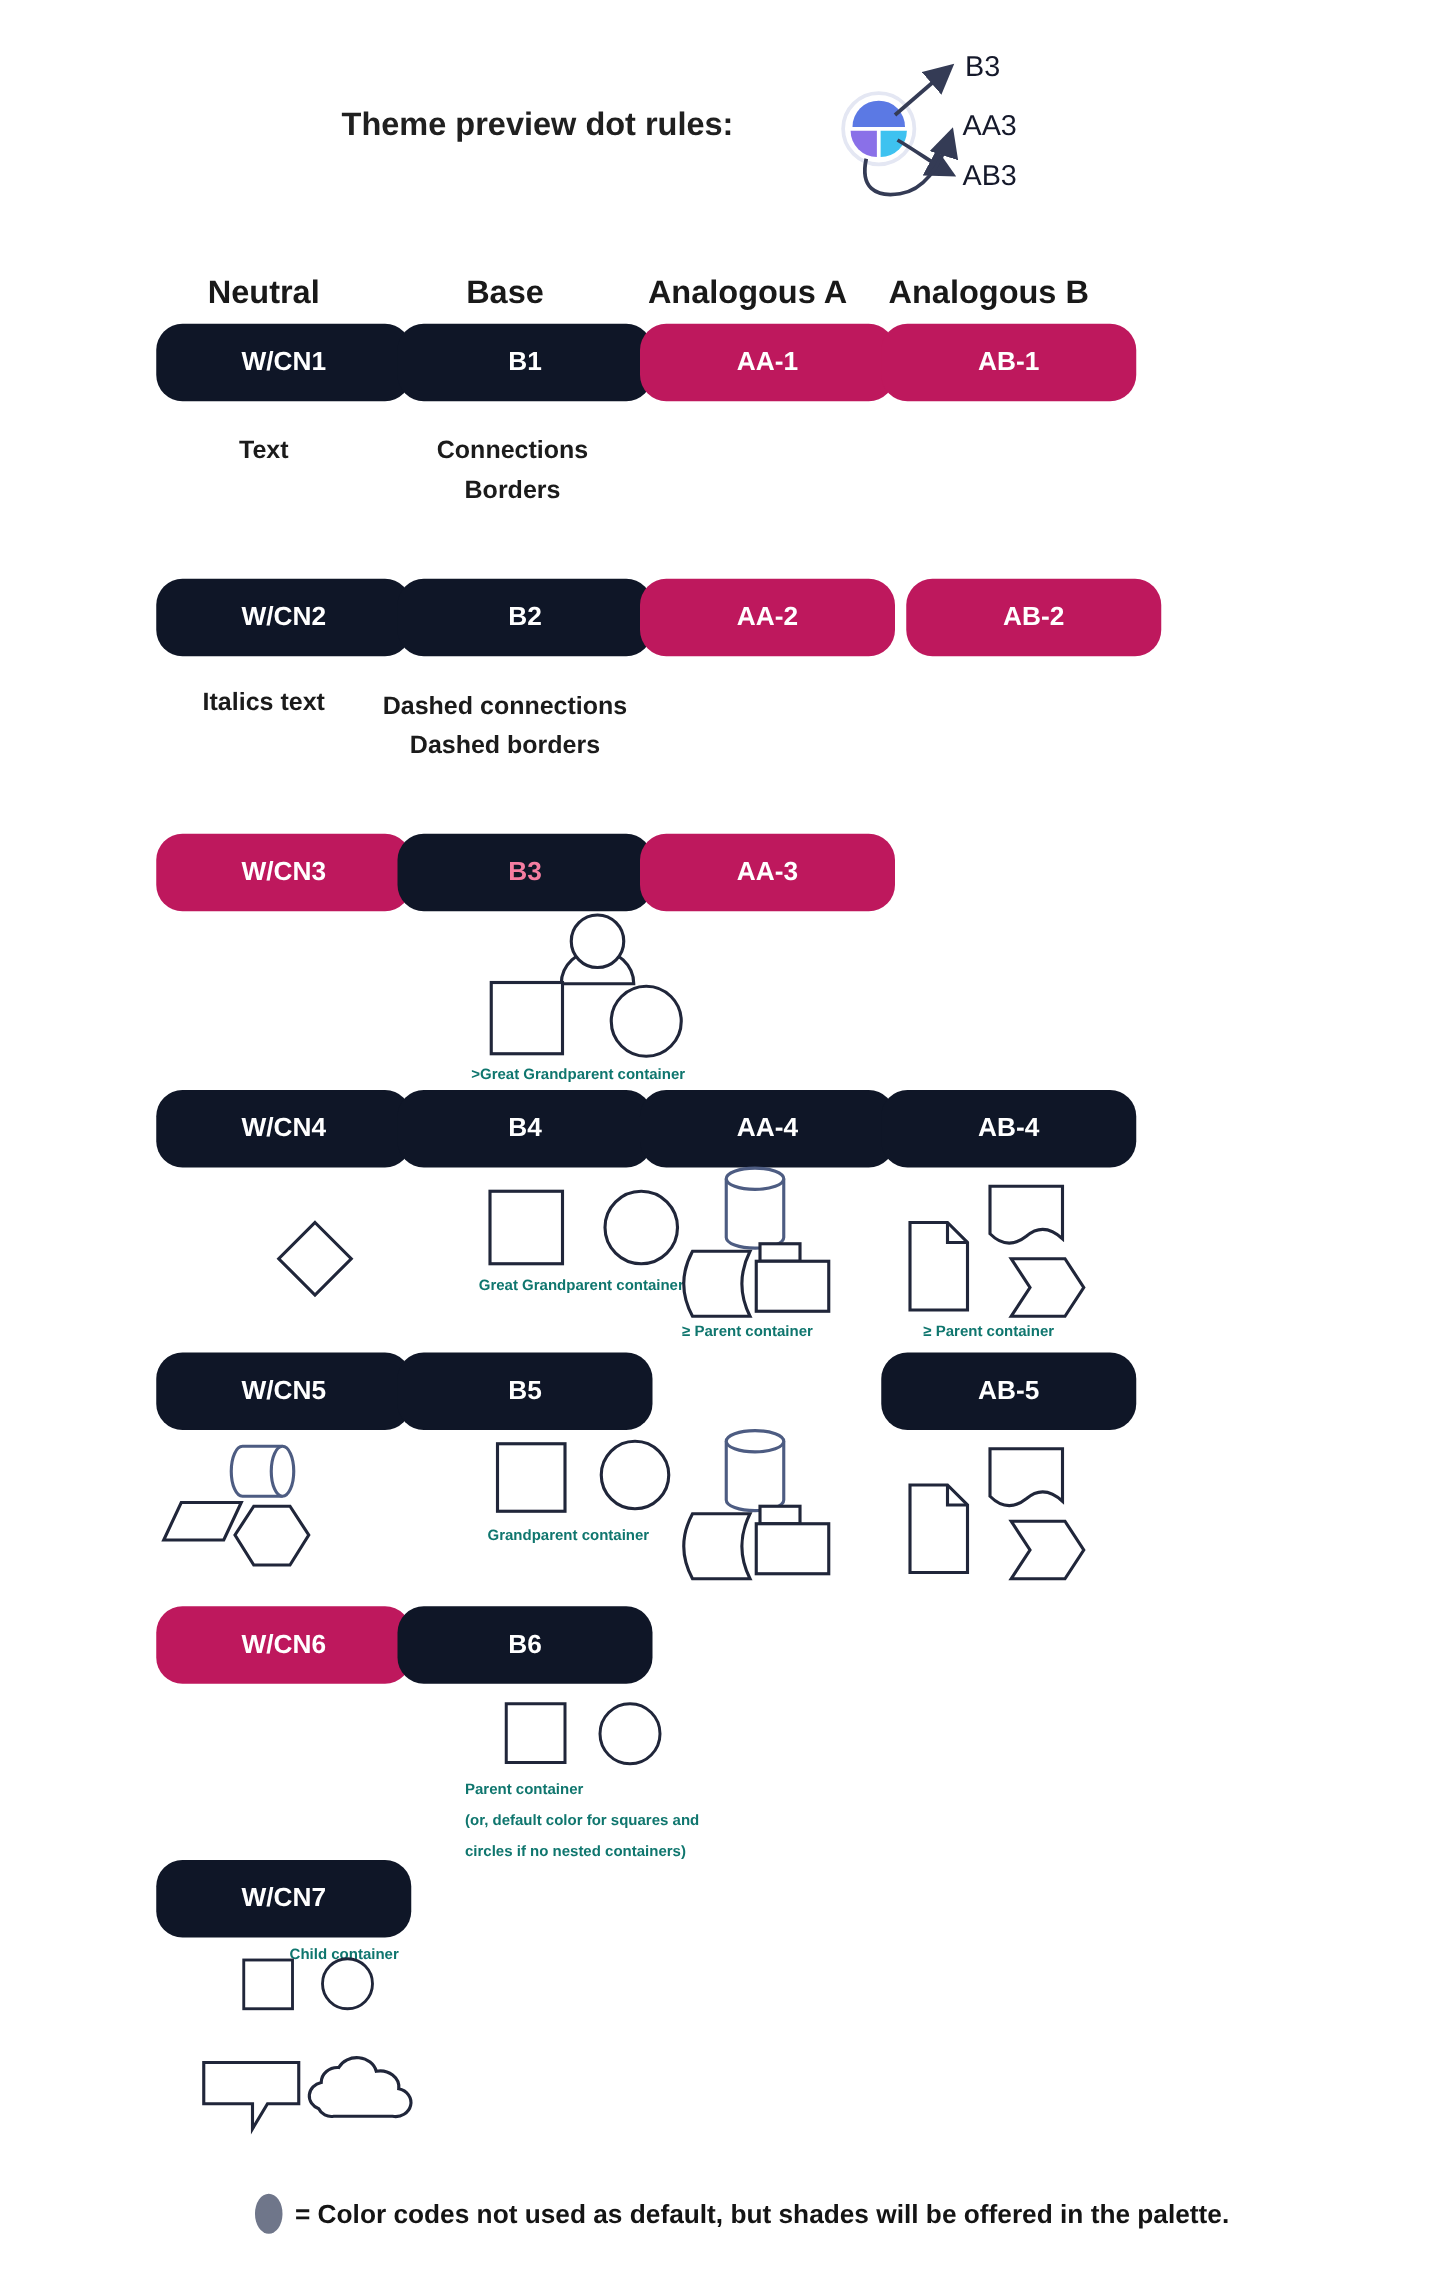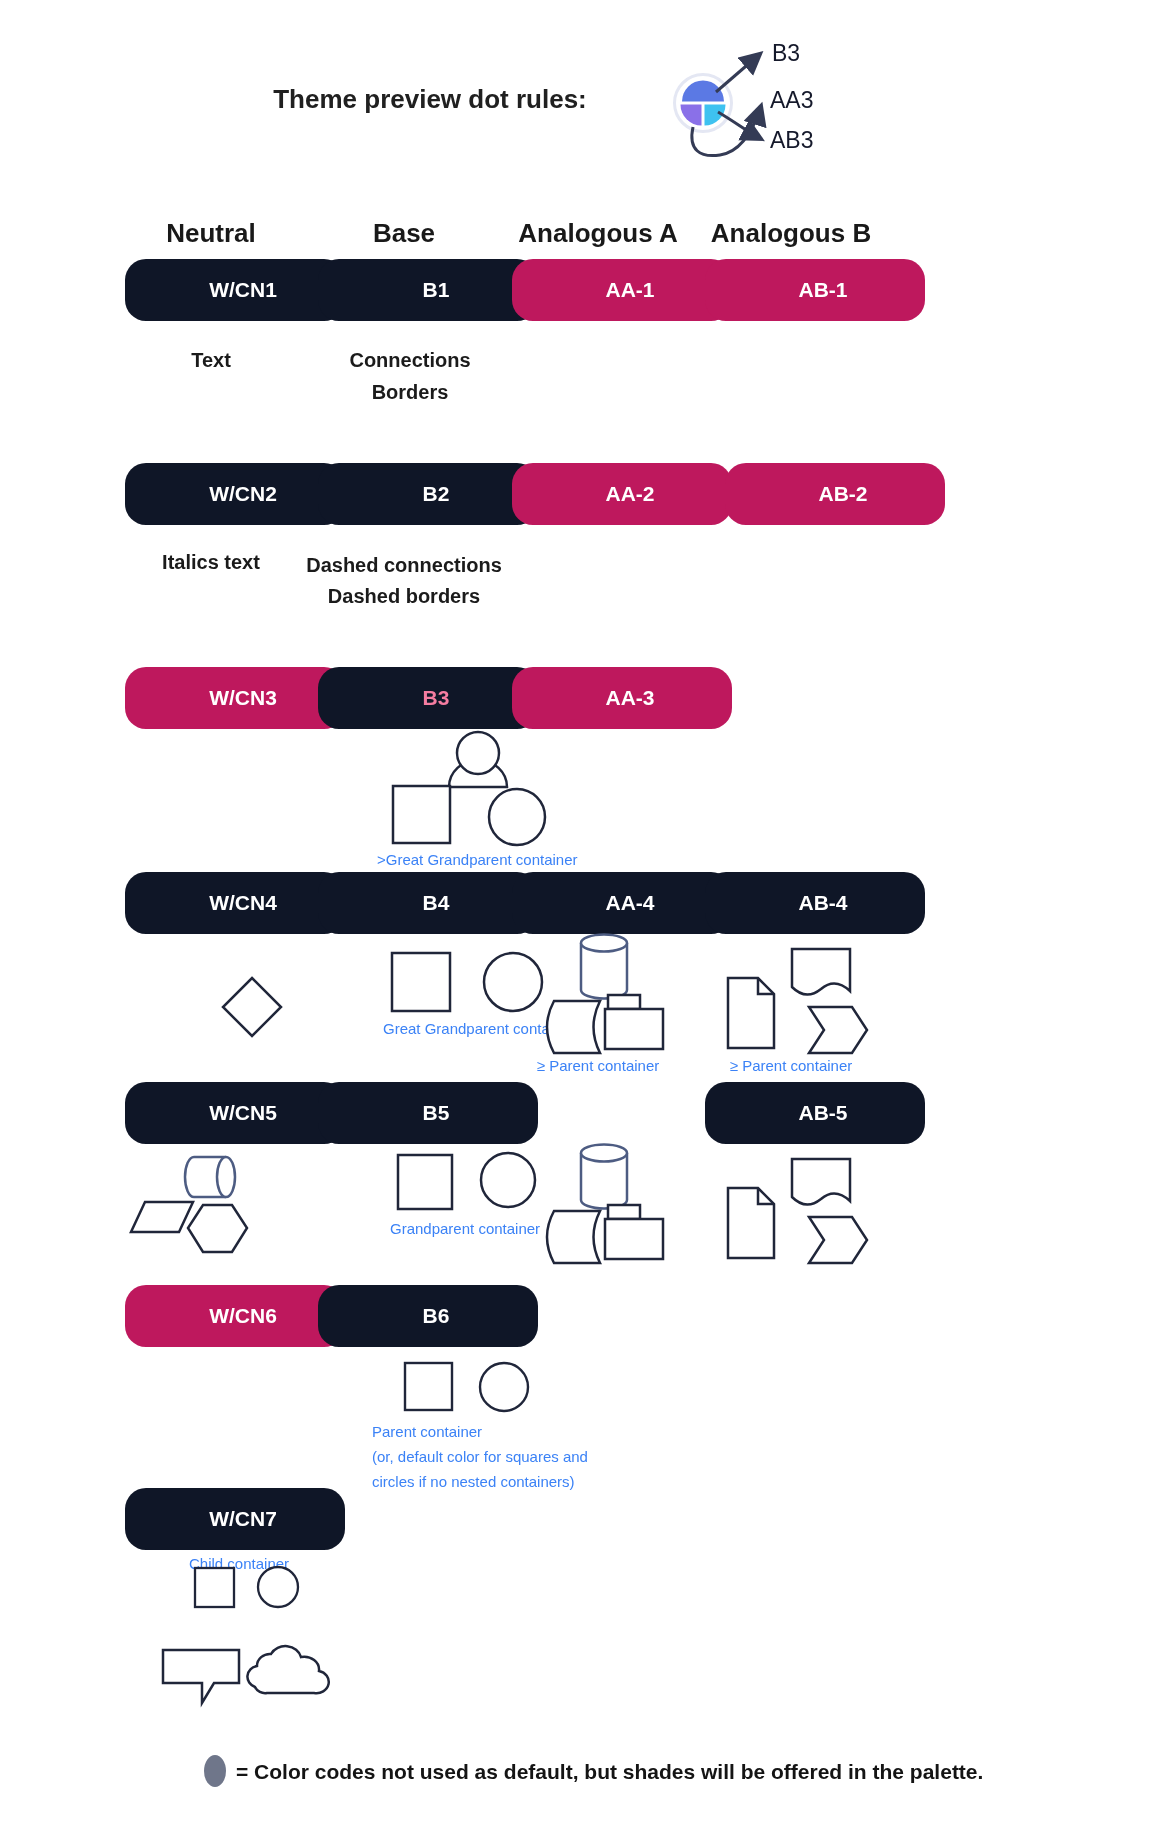--- a/index.html
+++ b/index.html
@@ -3,26 +3,26 @@
 <meta charset="utf-8">
 <style>
   html,body{margin:0;padding:0;background:#ffffff;}
   #canvas{position:relative;width:1164px;height:1822px;background:#ffffff;overflow:hidden;
           font-family:"Liberation Sans",sans-serif;color:#1c1c1c;}
   .abs{position:absolute;}
   .title{font-size:26px;font-weight:700;color:#202020;text-align:center;}
   .dot-label{font-size:23px;font-weight:400;color:#15192b;}
   .col-header{width:172px;text-align:center;font-size:26px;font-weight:700;color:#191919;}
   .swatch{width:204px;height:62px;border-radius:21px;display:flex;align-items:center;justify-content:center;
-          font-size:21px;font-weight:700;color:#ffffff;padding-left:16px;}
+          font-size:21px;font-weight:700;color:#ffffff;}
   .swatch[data-variant="dark"]{background:#0f1627;}
   .swatch[data-variant="gray"]{background:#be185d;}
   .swatch[data-variant="dark-pink"]{background:#0f1627;color:#f57da1;}
   .annot{font-size:20px;font-weight:700;color:#1b1b1b;text-align:center;line-height:32px;}
-  .caption{font-size:15px;font-weight:400;color:#3b82f6;line-height:25px;}
+  .caption{font-size:12px;font-weight:700;color:#0f766e;line-height:25px;}
   .legend-dot{width:22px;height:32px;border-radius:50%;}
   .legend-text{font-size:21px;font-weight:700;color:#141414;line-height:32px;}
   svg{display:block;}
 </style>
 </head>
 <body>
 
 <div id="canvas">
 
   <div class="abs title" style="left:200px;top:84px;width:460px;">Theme preview dot rules:</div>
@@ -176,21 +176,21 @@
     </g>
   </svg>
   <div class="abs caption" style="left:372px;top:1419px;">
     <div>Parent container</div>
     <div>(or, default color for squares and</div>
     <div>circles if no nested containers)</div>
   </div>
 
   <div class="abs swatch" style="left:125px;top:1488px;" data-variant="dark">W/CN7</div>
 
-  <div class="abs caption" style="left:189px;top:1551px;width:130px;text-align:left;">Child container</div>
+  <div class="abs caption" style="left:189px;top:1551px;width:130px;text-align:right;">Child container</div>
   <svg class="abs" style="left:191px;top:1564px;" width="115" height="48" viewBox="0 0 115 48">
     <g fill="#ffffff" stroke="#20263a" stroke-width="2.3">
       <rect x="4" y="4" width="39" height="39"></rect>
       <circle cx="87" cy="23" r="20"></circle>
     </g>
   </svg>
 
   <svg class="abs" style="left:158px;top:1642px;" width="180" height="68" viewBox="0 0 180 68">
     <g fill="#ffffff" stroke="#20263a" stroke-width="2.5">
       <path d="M 5 8 H 81 V 41 H 56 L 44 61 L 44 41 H 5 Z"></path>

